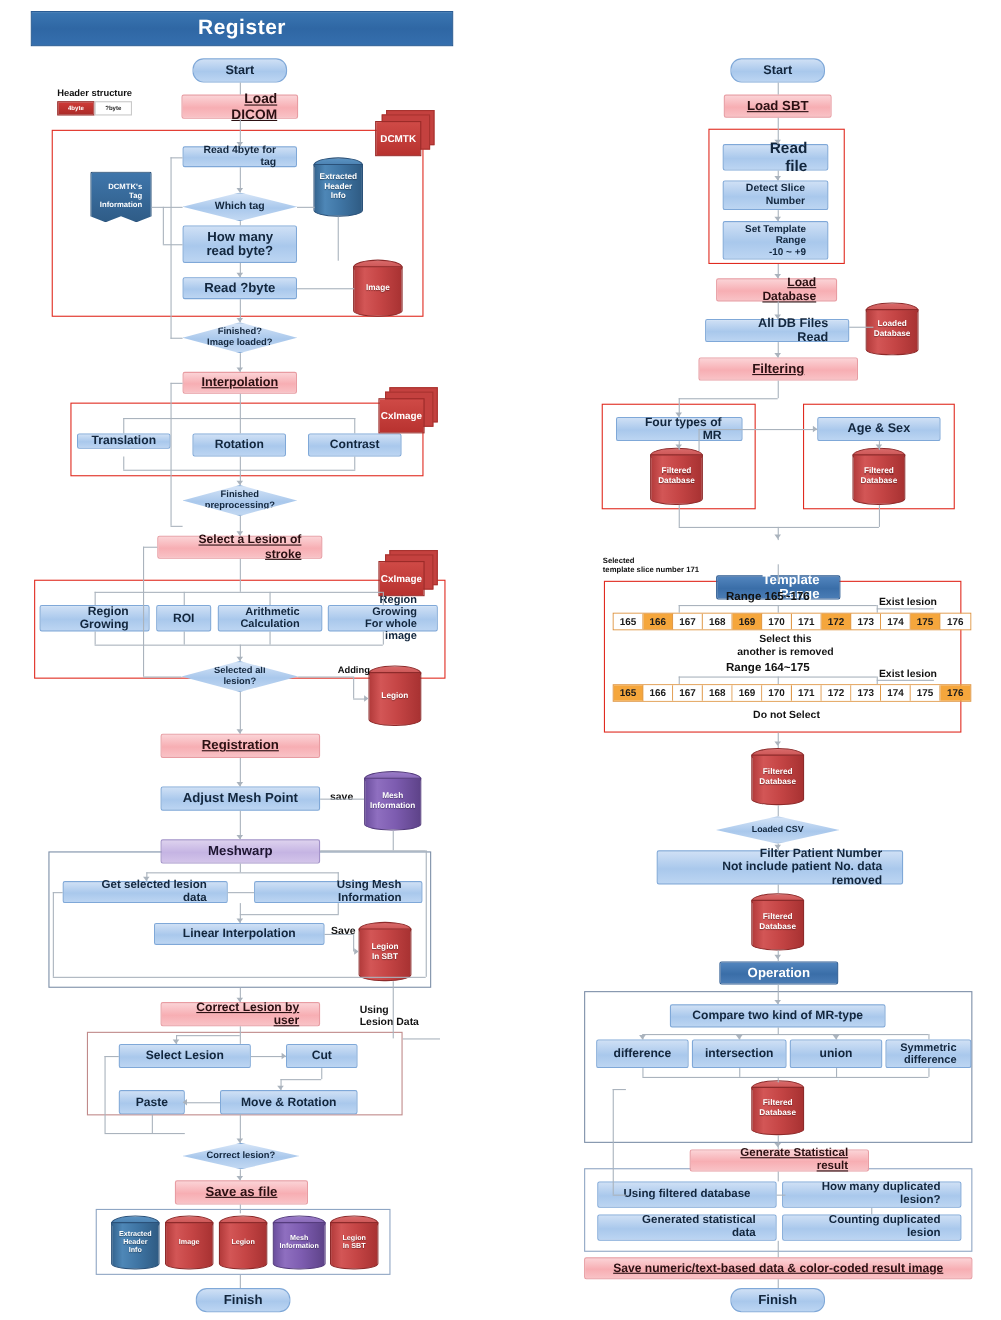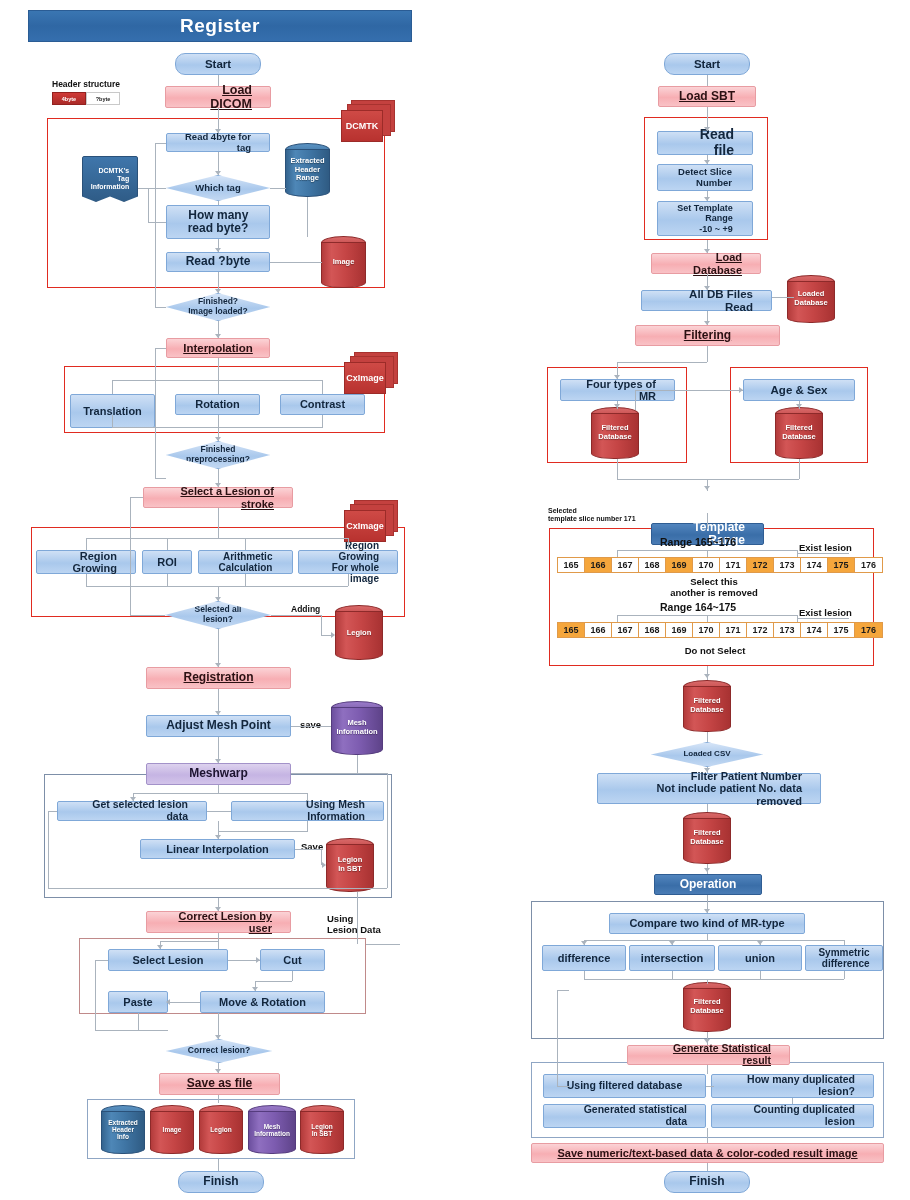--- a/index.html
+++ b/index.html
@@ -160,21 +160,21 @@
   <div class="node" style="left:82px;top:156px;width:56px;height:46px;white-space:pre-line;font-size:7px;color:#fff;
               background:linear-gradient(180deg,#3f76ab,#2f5c87);border:1px solid #2a5179;
               clip-path:polygon(0 0,100% 0,100% 88%,75% 100%,50% 88%,25% 100%,0 88%);">DCMTK's
 Tag
 Information</div>
 
   <div class="diamond" style="left:166px;top:293px;width:104px;height:28px;white-space:pre-line;">Finished?
 Image loaded?</div>
 
   <div class="node pink" style="left:166px;top:338px;width:104px;height:20px;font-size:11.5px;">Interpolation</div>
-  <div class="node blue" style="left:70px;top:394px;width:85px;height:34px;font-size:11px;">Translation</div>
+  <div class="node blue" style="left:70px;top:394px;width:85px;height:14px;font-size:11px;">Translation</div>
   <div class="node blue" style="left:175px;top:394px;width:85px;height:21px;font-size:11px;">Rotation</div>
   <div class="node blue" style="left:280px;top:394px;width:85px;height:21px;font-size:11px;">Contrast</div>
 
   <div class="diamond" style="left:166px;top:441px;width:104px;height:28px;white-space:pre-line;">Finished
 preprocessing?</div>
 
   <div class="node pink" style="left:143px;top:487px;width:150px;height:21px;font-size:11px;">Select a Lesion of stroke</div>
 
   <div class="node blue" style="left:36px;top:550px;width:100px;height:24px;font-size:11px;">Region Growing</div>
   <div class="node blue" style="left:142px;top:550px;width:50px;height:24px;font-size:11px;">ROI</div>
@@ -203,21 +203,21 @@
 
   <div class="diamond" style="left:166px;top:1039px;width:106px;height:24px;">Correct lesion?</div>
   <div class="node pink" style="left:159px;top:1073px;width:121px;height:22px;font-size:12px;">Save as file</div>
   <div class="node blue rounded" style="left:178px;top:1171px;width:86px;height:22px;font-size:12px;">Finish</div>
 
   <div class="cyl blue2" style="left:285px;top:143px;width:45px;height:54px;">
     <div class="top"></div>
       <div class="body"></div>
     <div class="lbl" style="white-space:pre-line;">Extracted
 Header
-Range</div>
+Info</div>
   </div>
   <div class="cyl red" style="left:321px;top:236px;width:45px;height:52px;">
     <div class="top"></div>
       <div class="body"></div>
     <div class="lbl">Image</div>
   </div>
   <div class="cyl red" style="left:335px;top:605px;width:48px;height:55px;">
     <div class="top"></div>
       <div class="body"></div>
     <div class="lbl">Legion</div>
@@ -274,21 +274,21 @@
     <div class="sh" style="left:10px;top:0;width:42px;height:30px;"></div>
     <div class="sh" style="left:6px;top:4px;width:42px;height:30px;"></div>
     <div class="front">CxImage</div>
   </div>
   <div class="docstack" style="left:344px;top:500px;width:52px;height:42px;">
     <div class="sh" style="left:10px;top:0;width:42px;height:30px;"></div>
     <div class="sh" style="left:6px;top:4px;width:42px;height:30px;"></div>
     <div class="front">CxImage</div>
   </div>
 
-  <div class="txt" style="left:291px;top:604px;">Adding</div>
+  <div class="txt" style="left:307px;top:604px;">Adding</div>
   <div class="txt sz9" style="left:300px;top:719px;">save</div>
   <div class="txt sz9" style="left:301px;top:841px;">Save</div>
   <div class="txt sz9" style="left:327px;top:913px;white-space:pre-line;">Using
 Lesion Data</div>
 
   <div class="ln lv" style="left:218px;top:75px;height:11px;"></div>
   <div class="ln lv" style="left:218px;top:108px;height:25px;"></div>
   <div class="arr arr-d" style="left:215px;top:129px;"></div>
   <div class="ln lv" style="left:218px;top:152px;height:23px;"></div>
   <div class="arr arr-d" style="left:215px;top:171px;"></div>

